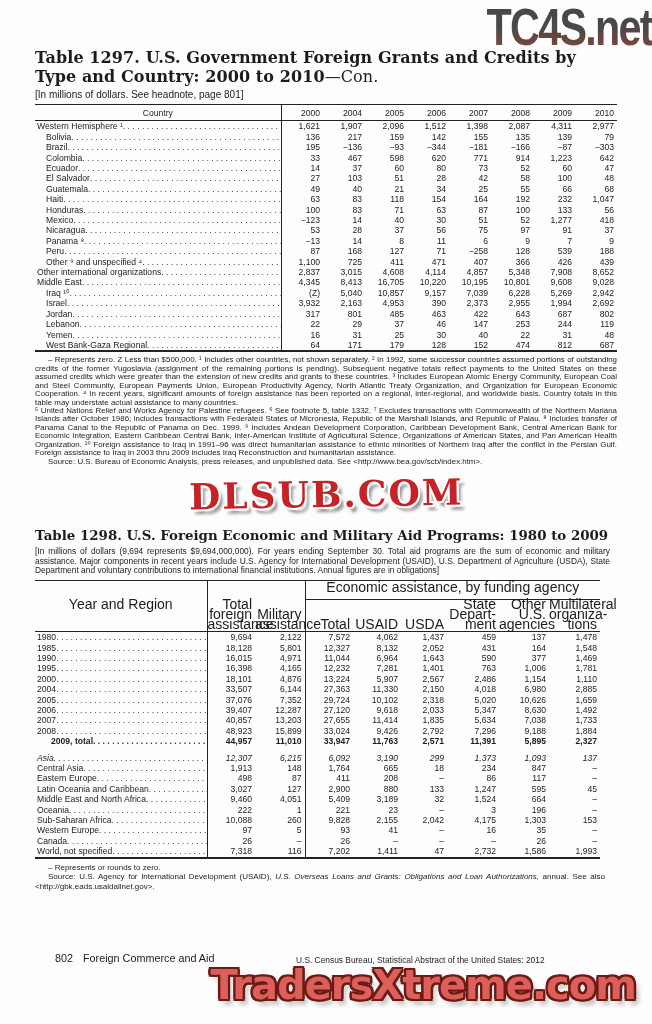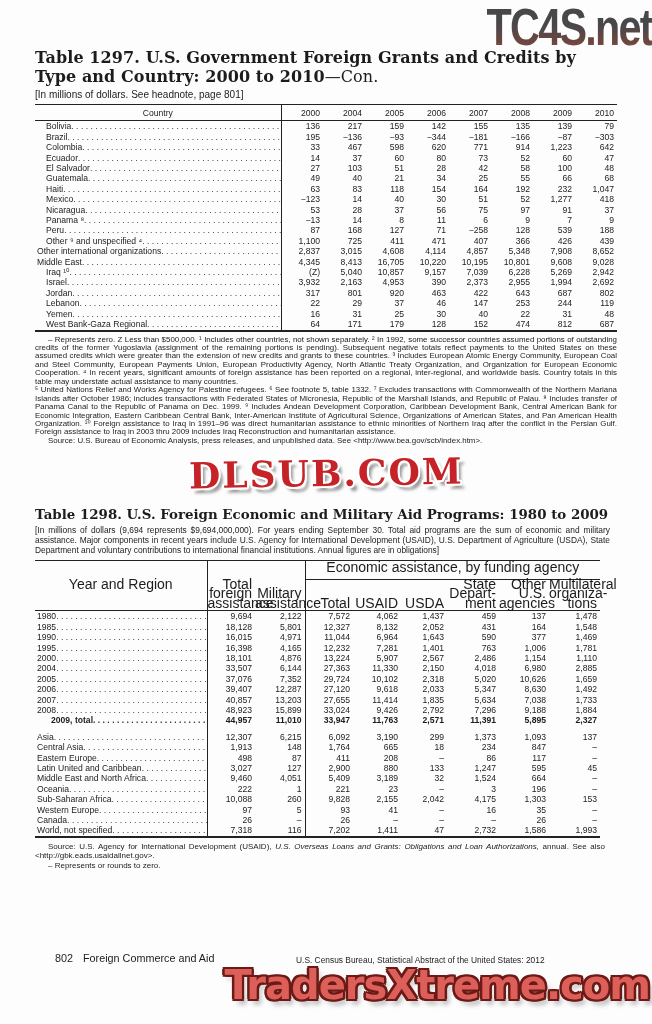--- a/index.html
+++ b/index.html
@@ -11,21 +11,21 @@
   .wm-tc4s{position:absolute;top:0px;right:0px;font-family:"Liberation Sans",sans-serif;
     font-weight:900;font-size:47px;letter-spacing:-2px;line-height:1;
     transform:scaleX(0.88) scaleY(1.12);transform-origin:top right;
     background:linear-gradient(180deg,#48484b 0%,#48484b 48%,#6e463f 80%,#8a564d 100%);
     -webkit-background-clip:text;background-clip:text;color:transparent;}
   .dlsub-wrap{text-align:center;height:57px;line-height:57px;}
   .wm-dlsub{display:inline-block;font-family:"DejaVu Serif","Liberation Serif",serif;
     font-weight:bold;font-size:36px;letter-spacing:2px;color:#c62328;transform:rotate(-1deg);
     text-shadow:-1.6px -1.6px 0 #fff,1.6px -1.6px 0 #fff,-1.6px 1.6px 0 #fff,1.6px 1.6px 0 #fff,
       0 -2px 0 #fff,0 2px 0 #fff,-2px 0 0 #fff,2px 0 0 #fff,4px 5px 3px rgba(70,70,70,0.55);}
-  .wm-traders{position:absolute;top:962px;right:2px;font-family:"DejaVu Sans",sans-serif;
+  .wm-traders{position:absolute;top:962px;right:16px;font-family:"DejaVu Sans",sans-serif;
     font-weight:bold;font-size:40px;letter-spacing:-1px;color:#dd5f5a;
     text-shadow:-2px -2px 0 #6b1a16,2px -2px 0 #6b1a16,-2px 2px 0 #6b1a16,2px 2px 0 #6b1a16,
       0 -2.4px 0 #6b1a16,0 2.4px 0 #6b1a16,-2.4px 0 0 #6b1a16,2.4px 0 0 #6b1a16,
       0 0 7px #ffffff,0 0 10px #ffffff,4px 5px 5px rgba(0,0,0,0.35);}
 
   
   .t-title{font-family:"DejaVu Serif","Liberation Serif",serif;font-weight:bold;
     font-size:16px;line-height:1.2;letter-spacing:0.1px;max-width:548px;}
   .t1-block{padding-top:48px;}
   .t-title .con{font-weight:normal;}
@@ -52,21 +52,21 @@
   
   .t1297{width:582px;}
   .t1297 thead th{height:15px;vertical-align:middle;}
   .t1297 .stub-h{text-align:center;}
   
   .t1298{width:565px;}
   .t1298 thead th{vertical-align:bottom;white-space:pre-line;line-height:9.6px;padding-bottom:2px;font-size:14px;}
   .t1298 .stub-h{text-align:center;vertical-align:middle;white-space:normal;}
   .t1298 .span-h{text-align:center;vertical-align:top;padding-top:2px;height:14px;
                  border-bottom:1px solid #222;white-space:normal;}
-  #t1298-body-regions tr:first-child td{padding-top:6px;}
+  #t1298-body-regions tr:first-child td{padding-top:6px;font-style:italic;}
 
   
   .fn{font-size:7.9px;line-height:8.45px;text-align:justify;margin-top:4px;width:582px;}
   .fn p{margin:0;}
   .fn p.ind{text-indent:13px;}
   .fn2{font-size:8px;line-height:9.6px;margin-top:4px;width:570px;text-align:justify;}
   .fn2 p{margin:0;}
   .fn2 p.ind{text-indent:13px;}
   .ital{font-style:italic;}
 
@@ -109,20 +109,36 @@
           <th class="num">2007</th>
           <th class="num">2008</th>
           <th class="num">2009</th>
           <th class="num">2010</th>
         </tr>
       </thead>
       <tbody id="t1297-body">
           <tr>
             <td class="stub">
               <div class="stubwrap">
+                <span class="lbl ind0">Western Hemisphere ¹</span>
+                <span class="dots"></span>
+              </div>
+            </td>
+            <td class="num vl">1,621</td>
+            <td class="num">1,907</td>
+            <td class="num">2,096</td>
+            <td class="num">1,512</td>
+            <td class="num">1,398</td>
+            <td class="num">2,087</td>
+            <td class="num">4,311</td>
+            <td class="num">2,977</td>
+          </tr>
+          <tr>
+            <td class="stub">
+              <div class="stubwrap">
                 <span class="lbl ind1">Bolivia</span>
                 <span class="dots"></span>
               </div>
             </td>
             <td class="num vl">136</td>
             <td class="num">217</td>
             <td class="num">159</td>
             <td class="num">142</td>
             <td class="num">155</td>
             <td class="num">135</td>
@@ -221,20 +237,36 @@
             <td class="num">118</td>
             <td class="num">154</td>
             <td class="num">164</td>
             <td class="num">192</td>
             <td class="num">232</td>
             <td class="num">1,047</td>
           </tr>
           <tr>
             <td class="stub">
               <div class="stubwrap">
+                <span class="lbl ind1">Honduras</span>
+                <span class="dots"></span>
+              </div>
+            </td>
+            <td class="num vl">100</td>
+            <td class="num">83</td>
+            <td class="num">71</td>
+            <td class="num">63</td>
+            <td class="num">87</td>
+            <td class="num">100</td>
+            <td class="num">133</td>
+            <td class="num">56</td>
+          </tr>
+          <tr>
+            <td class="stub">
+              <div class="stubwrap">
                 <span class="lbl ind1">Mexico</span>
                 <span class="dots"></span>
               </div>
             </td>
             <td class="num vl">−123</td>
             <td class="num">14</td>
             <td class="num">40</td>
             <td class="num">30</td>
             <td class="num">51</td>
             <td class="num">52</td>
@@ -371,21 +403,21 @@
           </tr>
           <tr>
             <td class="stub">
               <div class="stubwrap">
                 <span class="lbl ind1">Jordan</span>
                 <span class="dots"></span>
               </div>
             </td>
             <td class="num vl">317</td>
             <td class="num">801</td>
-            <td class="num">920</td>
+            <td class="num">485</td>
             <td class="num">463</td>
             <td class="num">422</td>
             <td class="num">643</td>
             <td class="num">687</td>
             <td class="num">802</td>
           </tr>
           <tr>
             <td class="stub">
               <div class="stubwrap">
                 <span class="lbl ind1">Lebanon</span>
@@ -709,21 +741,21 @@
             <td class="num vl">411</td>
             <td class="num">208</td>
             <td class="num">–</td>
             <td class="num">86</td>
             <td class="num">117</td>
             <td class="num">–</td>
           </tr>
           <tr>
             <td class="stub">
               <div class="stubwrap">
-                <span class="lbl ind0">Latin United and Caribbean</span>
+                <span class="lbl ind0">Latin Oceania and Caribbean</span>
                 <span class="dots"></span>
               </div>
             </td>
             <td class="num vl">3,027</td>
             <td class="num">127</td>
             <td class="num vl">2,900</td>
             <td class="num">880</td>
             <td class="num">133</td>
             <td class="num">1,247</td>
             <td class="num">595</td>
@@ -822,22 +854,22 @@
             <td class="num">1,411</td>
             <td class="num">47</td>
             <td class="num">2,732</td>
             <td class="num">1,586</td>
             <td class="num">1,993</td>
           </tr>
         </tbody>
     </table>
 
     <div class="fn2">
+      <p class="ind">– Represents or rounds to zero.</p>
       <p class="ind"><span>Source: U.S. Agency for International Development (USAID), </span><span class="ital">U.S. Overseas Loans and Grants: Obligations and Loan Authorizations,</span><span> annual. See also &lt;http://gbk.eads.usaidallnet.gov&gt;.</span></p>
-      <p class="ind">– Represents or rounds to zero.</p>
     </div>
 
   </div>
 
   <div class="footer-left">
     <span class="pgnum">802</span><span>Foreign Commerce and Aid</span>
   </div>
   <div class="footer-src">U.S. Census Bureau, Statistical Abstract of the United States: 2012</div>
 
   <div class="wm-traders" style="color: rgb(221, 95, 90);">TradersXtreme.com</div>

